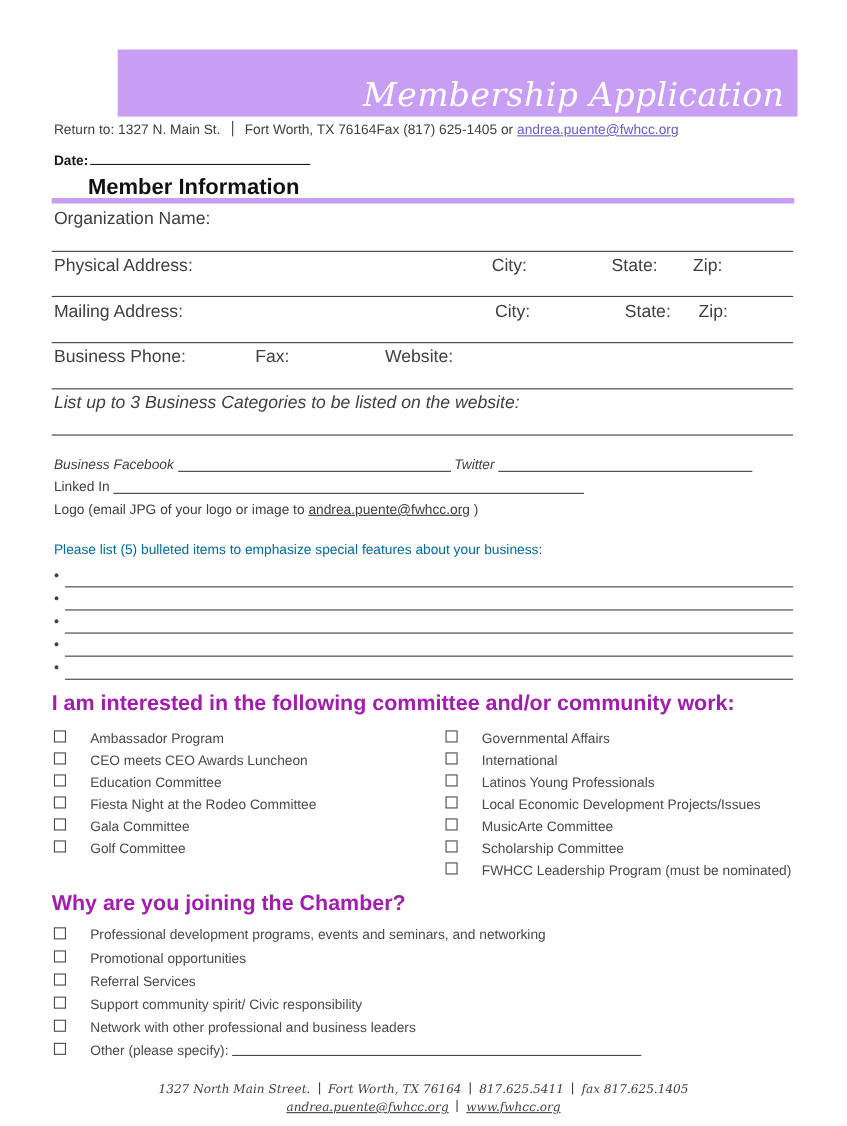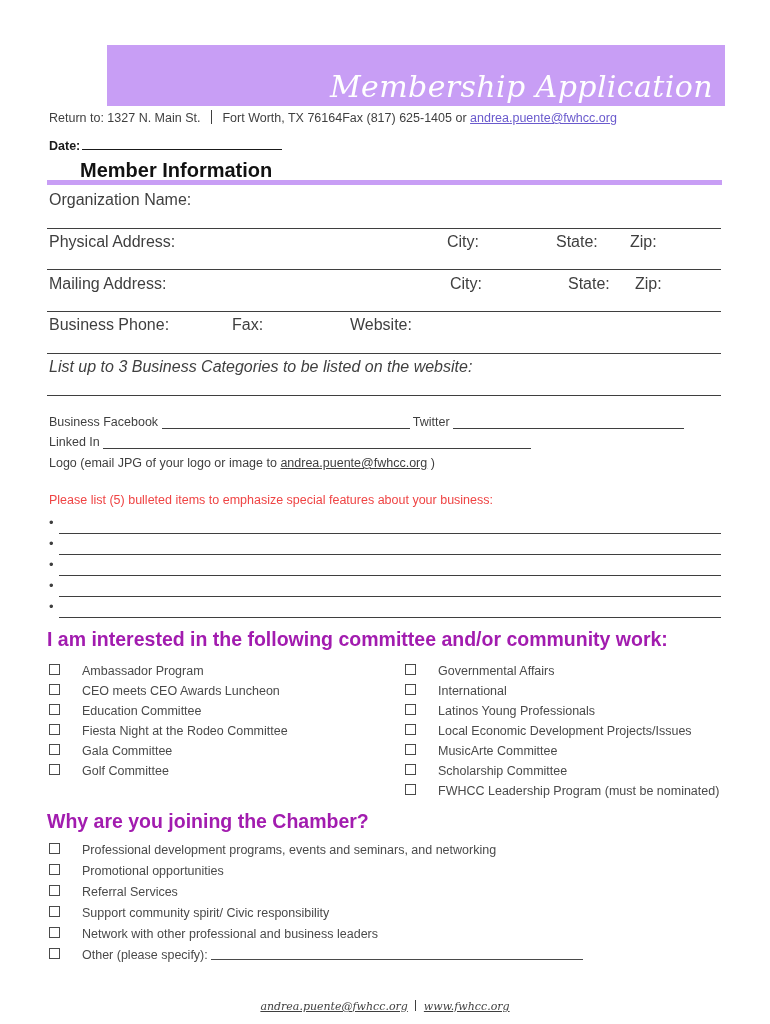--- a/index.html
+++ b/index.html
@@ -142,21 +142,21 @@
     vertical-align: -3px;
   }
 
   
   .bullet-intro {
     position: absolute;
     left: 49px;
     top: 492px;
     font-size: 12.5px;
     line-height: 16px;
-    color: #ef4444;
+    color: #0369a1;
     white-space: nowrap;
   }
   .bullet-row {
     position: absolute;
     left: 49px;
     width: 672px;
     height: 21px;
   }
   .bullet-dot {
     position: absolute;
@@ -272,21 +272,21 @@
   <div class="fieldrule" style="top:311px;"></div>
 
   <div class="fieldlabel" style="left:49px; top:317px;">Business Phone:</div>
   <div class="fieldlabel" style="left:232px; top:317px;">Fax:</div>
   <div class="fieldlabel" style="left:350px; top:317px;">Website:</div>
   <div class="fieldrule" style="top:353px;"></div>
 
   <div class="fieldlabel" style="left:49px; top:359px;font-style:italic;">List up to 3 Business Categories to be listed on the website:</div>
   <div class="fieldrule" style="top:395px;"></div>
 
-  <div class="socialrow" style="top:414px;">
+  <div class="socialrow" style="top:414px;font-style:italic;">
     <span>Business Facebook</span>
     <span class="ul-fill" style="width:248px;"></span>
     <span>Twitter</span>
     <span class="ul-fill" style="width:231px;"></span>
   </div>
 
   <div class="socialrow" style="top:434px;">
     <span>Linked In</span>
     <span class="ul-fill" style="width:428px;"></span>
   </div>
@@ -377,19 +377,28 @@
   <div class="cb-item" style="left:49px; top:905px;">
     <span class="cb-box"></span><span>Support community spirit/ Civic responsibility</span>
   </div>
   <div class="cb-item" style="left:49px; top:926px;">
     <span class="cb-box"></span><span>Network with other professional and business leaders</span>
   </div>
   <div class="cb-item" style="left:49px; top:947px;">
     <span class="cb-box"></span><span>Other (please specify):</span><span class="cb-other-rule"></span>
   </div>
 
+  <div class="footer" style="top:983px;">
+    <span>1327 North Main Street.</span>
+    <span class="divider"></span>
+    <span>Fort Worth, TX 76164</span>
+    <span class="divider"></span>
+    <span>817.625.5411</span>
+    <span class="divider"></span>
+    <span>fax 817.625.1405</span>
+  </div>
   <div class="footer" style="top:999px;">
     <a class="link" href="#">andrea.puente@fwhcc.org</a>
     <span class="divider"></span>
     <a class="link" href="#">www.fwhcc.org</a>
   </div>
 
 </div>
 
 </body></html>

